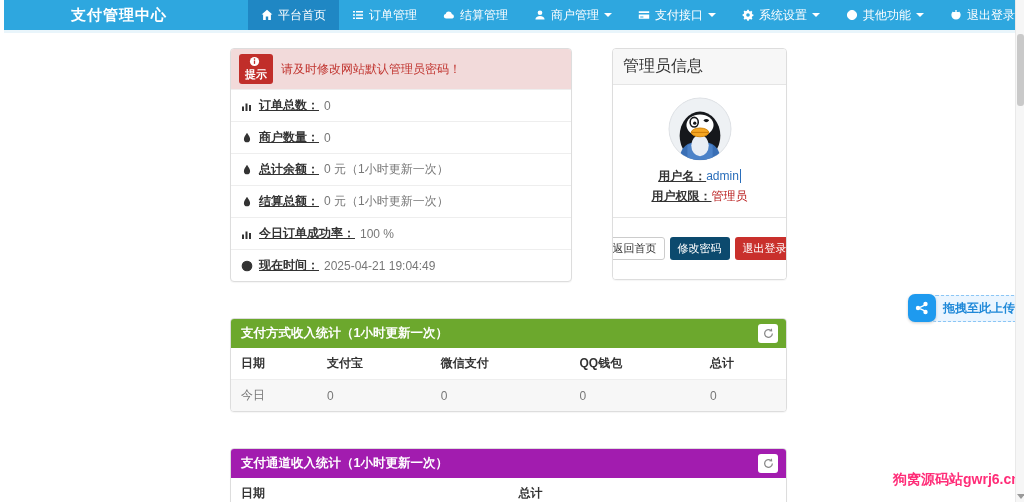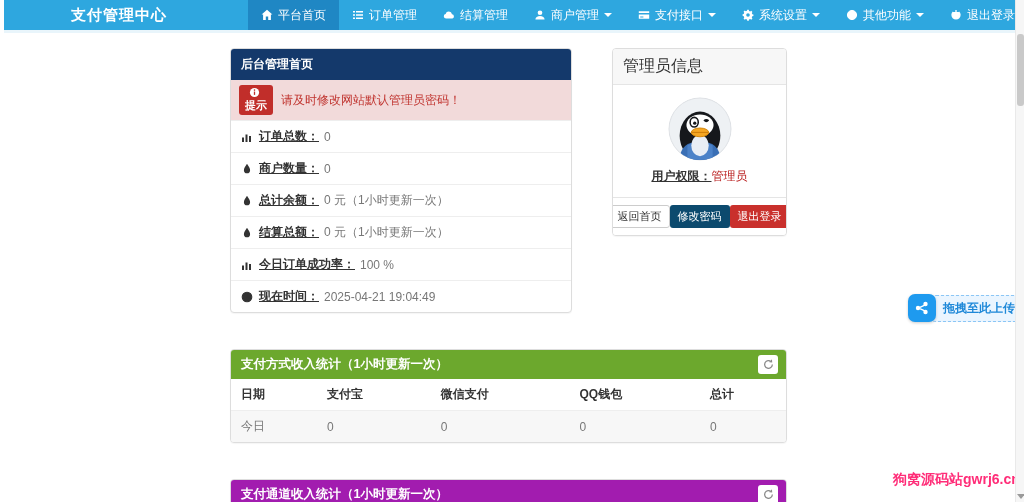--- a/index.html
+++ b/index.html
@@ -49,22 +49,22 @@
   
   .right-panel { width:175px; align-self:flex-start; }
   .panel-hd-light { background:#f7f7f7; border-bottom:1px solid #e5e5e5;
     color:#333; font-size:16px; padding:7px 10px; }
   .admin-body { text-align:center; padding:10px 6px 9px; }
   .avatar { width:64px; height:64px; border-radius:50%; margin:2px auto 7px;
     display:block; }
   .admin-line { font-size:12px; color:#333; margin:3px 0; }
   .u-name { color:#2A6EBB; border-right:1px solid #2A6EBB; padding-right:1px; }
   .u-role { color:#b91c1c;text-align:center; }
-  .admin-foot { border-top:1px solid #e5e5e5; padding:7px 4px; display:flex;
-    justify-content:center; background:#fff; }
+  .admin-foot { border-top:1px solid #e5e5e5; padding:19px 4px; display:flex;
+    justify-content:center; gap:5px; background:#fff; }
   .btn { font-size:11px; padding:3px 7px; border-radius:3px; border:1px solid transparent;
     cursor:pointer; font-family:inherit; white-space:nowrap; }
   .btn-default { background:#fff; border-color:#ccc; color:#333; }
   .btn-navy { background:#0c4a6e; color:#fff; }
   .btn-red { background:#C9302C; color:#fff; }
 
   
   .table-panel { margin-bottom:14px;margin-top:36px; }
   .tbl-hd { color:#fff; font-size:12.5px; font-weight:bold; padding:5px 8px 5px 10px;
     display:flex; justify-content:space-between; align-items:center; }
@@ -190,21 +190,20 @@
       <span>退出登录</span>
     </a>
   </div>
 </nav>
 
 <div class="page">
 
   <div class="top-row">
 
     <section class="panel left-panel">
-      <div class="panel-hd-dark">后台管理首页</div>
 
       <div class="alert-row">
         <span class="alert-badge">
           <svg viewBox="0 0 12 12">
               <circle cx="6" cy="6" r="5" fill="#fff"></circle>
               <rect x="5.3" y="5" width="1.4" height="3.6" fill="#C12E2A"></rect>
               <circle cx="6" cy="3.4" r=".9" fill="#C12E2A"></circle>
             </svg>
           <span>提示</span>
         </span>
@@ -290,20 +289,23 @@
             <ellipse cx="33" cy="50" rx="9" ry="11" fill="#e9eef5"></ellipse>
             <ellipse cx="33" cy="29" rx="14" ry="11" fill="#fff"></ellipse>
             <ellipse cx="27" cy="26" rx="4.2" ry="5" fill="#fff" stroke="#16181c" stroke-width="1.6"></ellipse>
             <circle cx="27.6" cy="27" r="1.7" fill="#16181c"></circle>
             <path d="M36.5 24 q3 -2.5 6 0 q-3 4 -6 0z" fill="#16181c"></path>
             <ellipse cx="33" cy="36.5" rx="9" ry="4.5" fill="#F5A623" stroke="#D4860B" stroke-width="1"></ellipse>
             <path d="M24 36.5h18" stroke="#C97A08" stroke-width="1"></path>
           </g>
         </svg>
         <div class="admin-line">
+          <span class="stat-label">用户名：</span><span class="u-name">admin</span>
+        </div>
+        <div class="admin-line">
           <span class="stat-label">用户权限：</span><span class="u-role">管理员</span>
         </div>
       </div>
       <div class="admin-foot">
         <button class="btn btn-default">返回首页</button>
         <button class="btn btn-navy">修改密码</button>
         <button class="btn btn-red">退出登录</button>
       </div>
     </section>
   </div>

